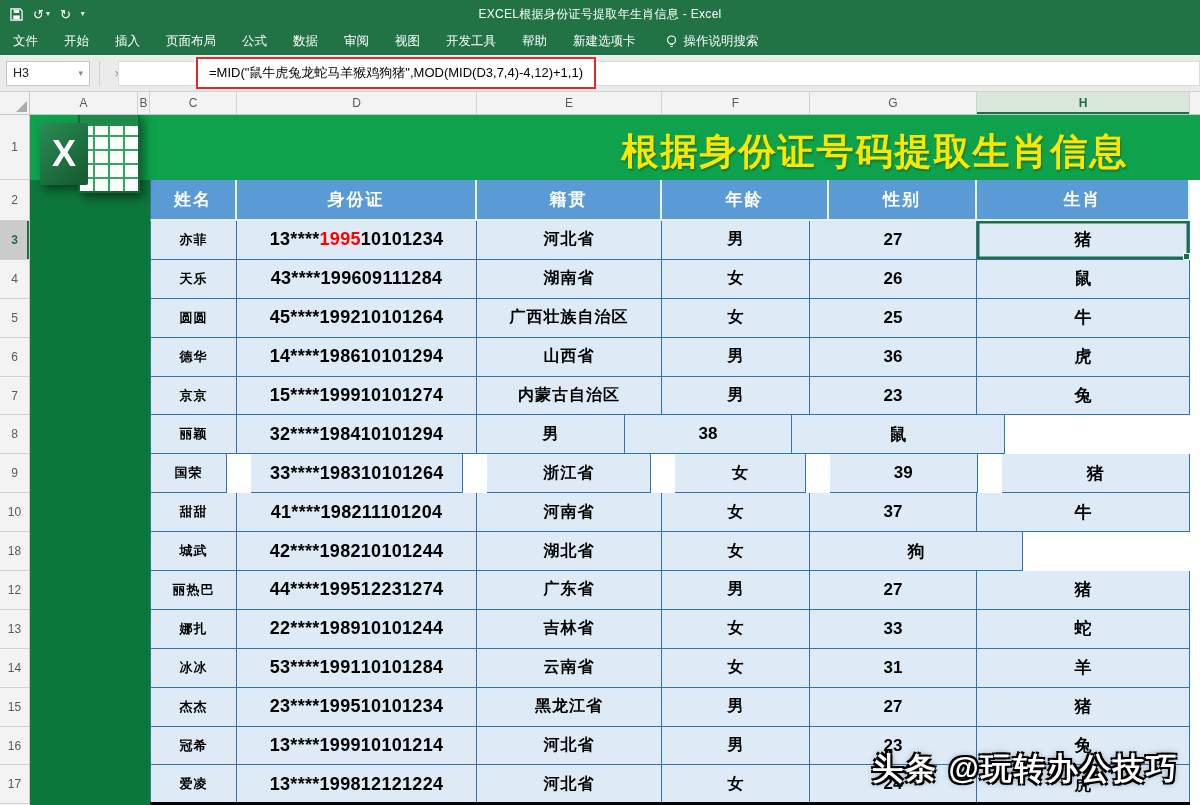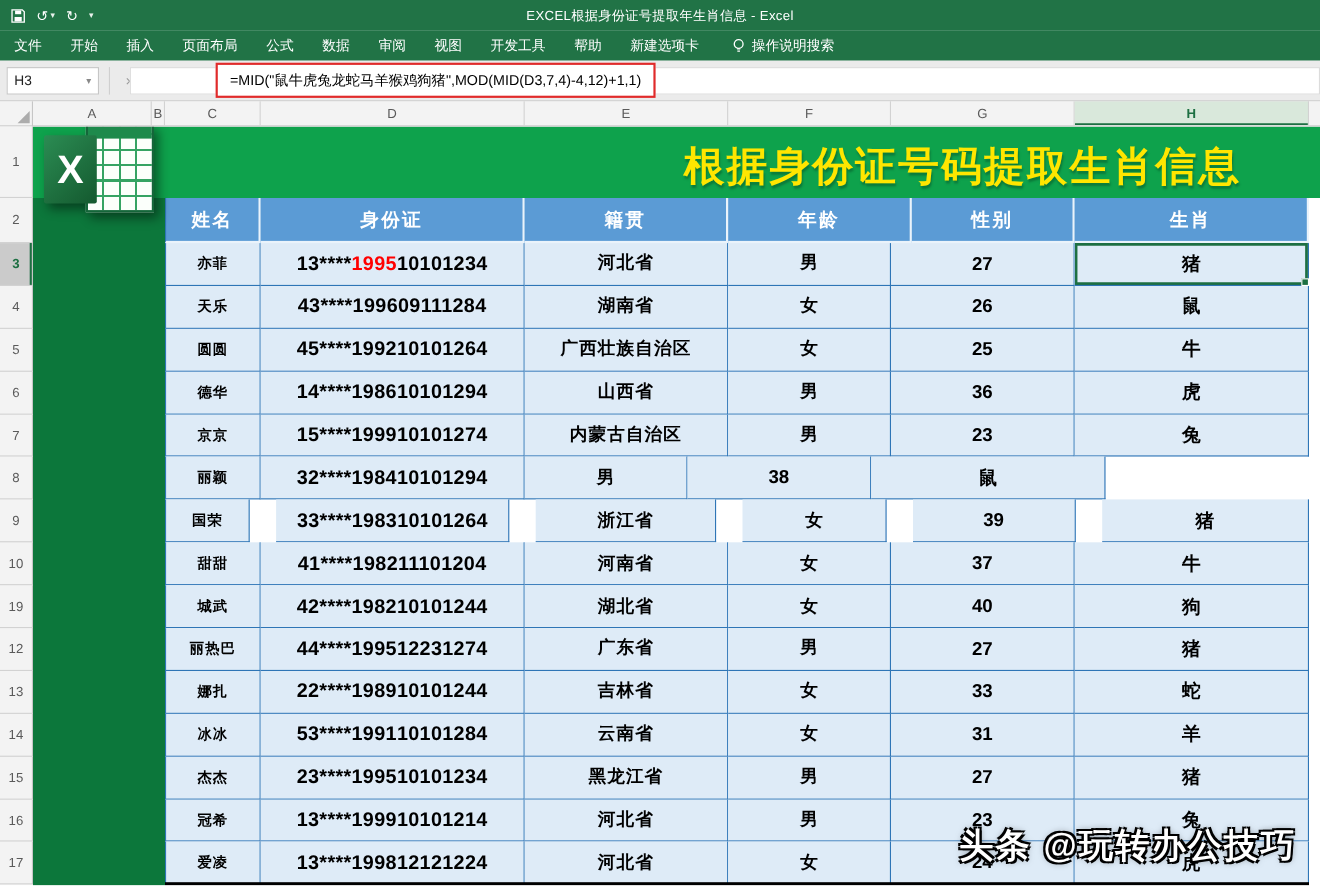--- a/index.html
+++ b/index.html
@@ -150,21 +150,21 @@
       <div class="rowhead" style="height: 65px;">1</div>
       <div class="rowhead" style="height: 41px;">2</div>
       <div class="rowhead sel" style="height: 38.9px;">3</div>
       <div class="rowhead" style="height: 38.9px;">4</div>
       <div class="rowhead" style="height: 38.9px;">5</div>
       <div class="rowhead" style="height: 38.9px;">6</div>
       <div class="rowhead" style="height: 38.9px;">7</div>
       <div class="rowhead" style="height: 38.9px;">8</div>
       <div class="rowhead" style="height: 38.9px;">9</div>
       <div class="rowhead" style="height: 38.9px;">10</div>
-      <div class="rowhead" style="height: 38.9px;">19</div>
+      <div class="rowhead" style="height: 38.9px;">18</div>
       <div class="rowhead" style="height: 38.9px;">12</div>
       <div class="rowhead" style="height: 38.9px;">13</div>
       <div class="rowhead" style="height: 38.9px;">14</div>
       <div class="rowhead" style="height: 38.9px;">15</div>
       <div class="rowhead" style="height: 38.9px;">16</div>
       <div class="rowhead" style="height: 38.9px;">17</div>
     </div>
 
   <div class="banner">
     <div class="banner-title">根据身份证号码提取生肖信息</div>
@@ -247,21 +247,20 @@
           <div class="tcell c-region" style="width: 185px;">河南省</div>
           <div class="tcell c-sex" style="width: 148px;">女</div>
           <div class="tcell c-age" style="width: 167px;">37</div>
           <div class="tcell c-zodiac" style="width: 213px;">牛</div>
         </div>
         <div class="trow" style="height: 38.9px;">
           <div class="tcell c-name" style="width: 87px;">城武</div>
           <div class="tcell c-id" style="width: 240px;">42****<span class="">1982</span>10101244</div>
           <div class="tcell c-region" style="width: 185px;">湖北省</div>
           <div class="tcell c-sex" style="width: 148px;">女</div>
-          <div class="tcell c-age" style="width: 167px;">40</div>
           <div class="tcell c-zodiac" style="width: 213px;">狗</div>
         </div>
         <div class="trow" style="height: 38.9px;">
           <div class="tcell c-name" style="width: 87px;">丽热巴</div>
           <div class="tcell c-id" style="width: 240px;">44****<span class="">1995</span>12231274</div>
           <div class="tcell c-region" style="width: 185px;">广东省</div>
           <div class="tcell c-sex" style="width: 148px;">男</div>
           <div class="tcell c-age" style="width: 167px;">27</div>
           <div class="tcell c-zodiac" style="width: 213px;">猪</div>
         </div>

